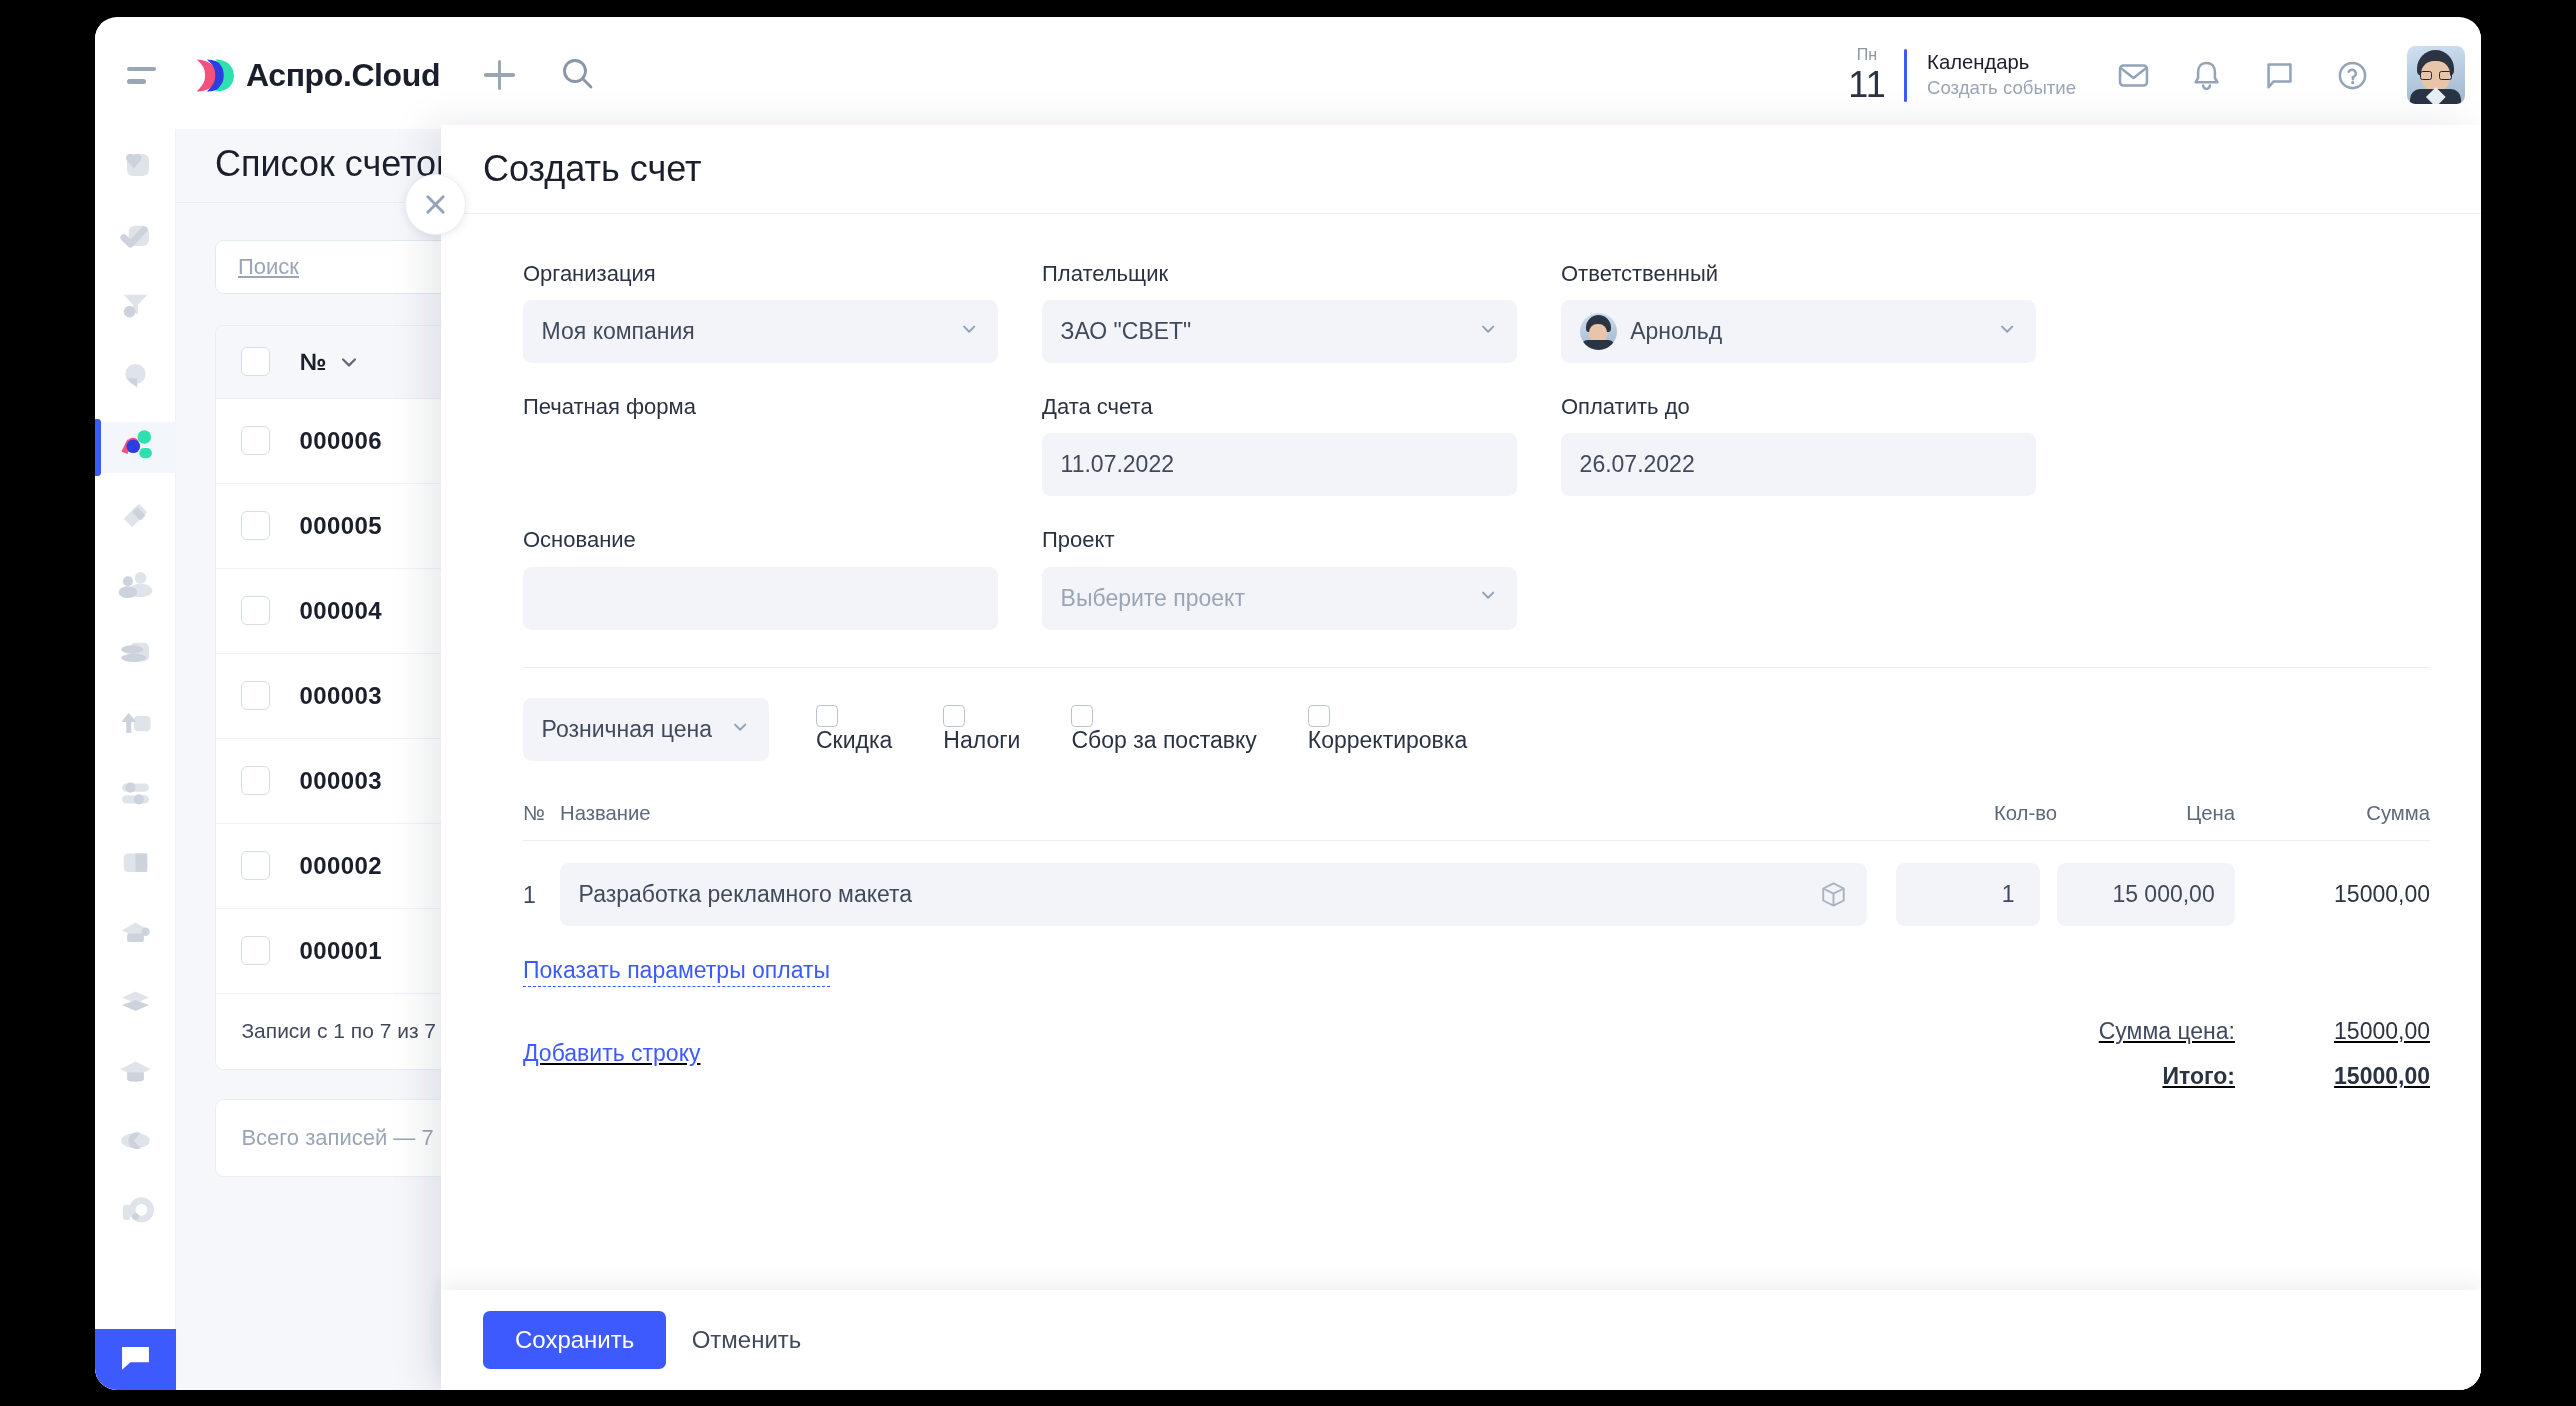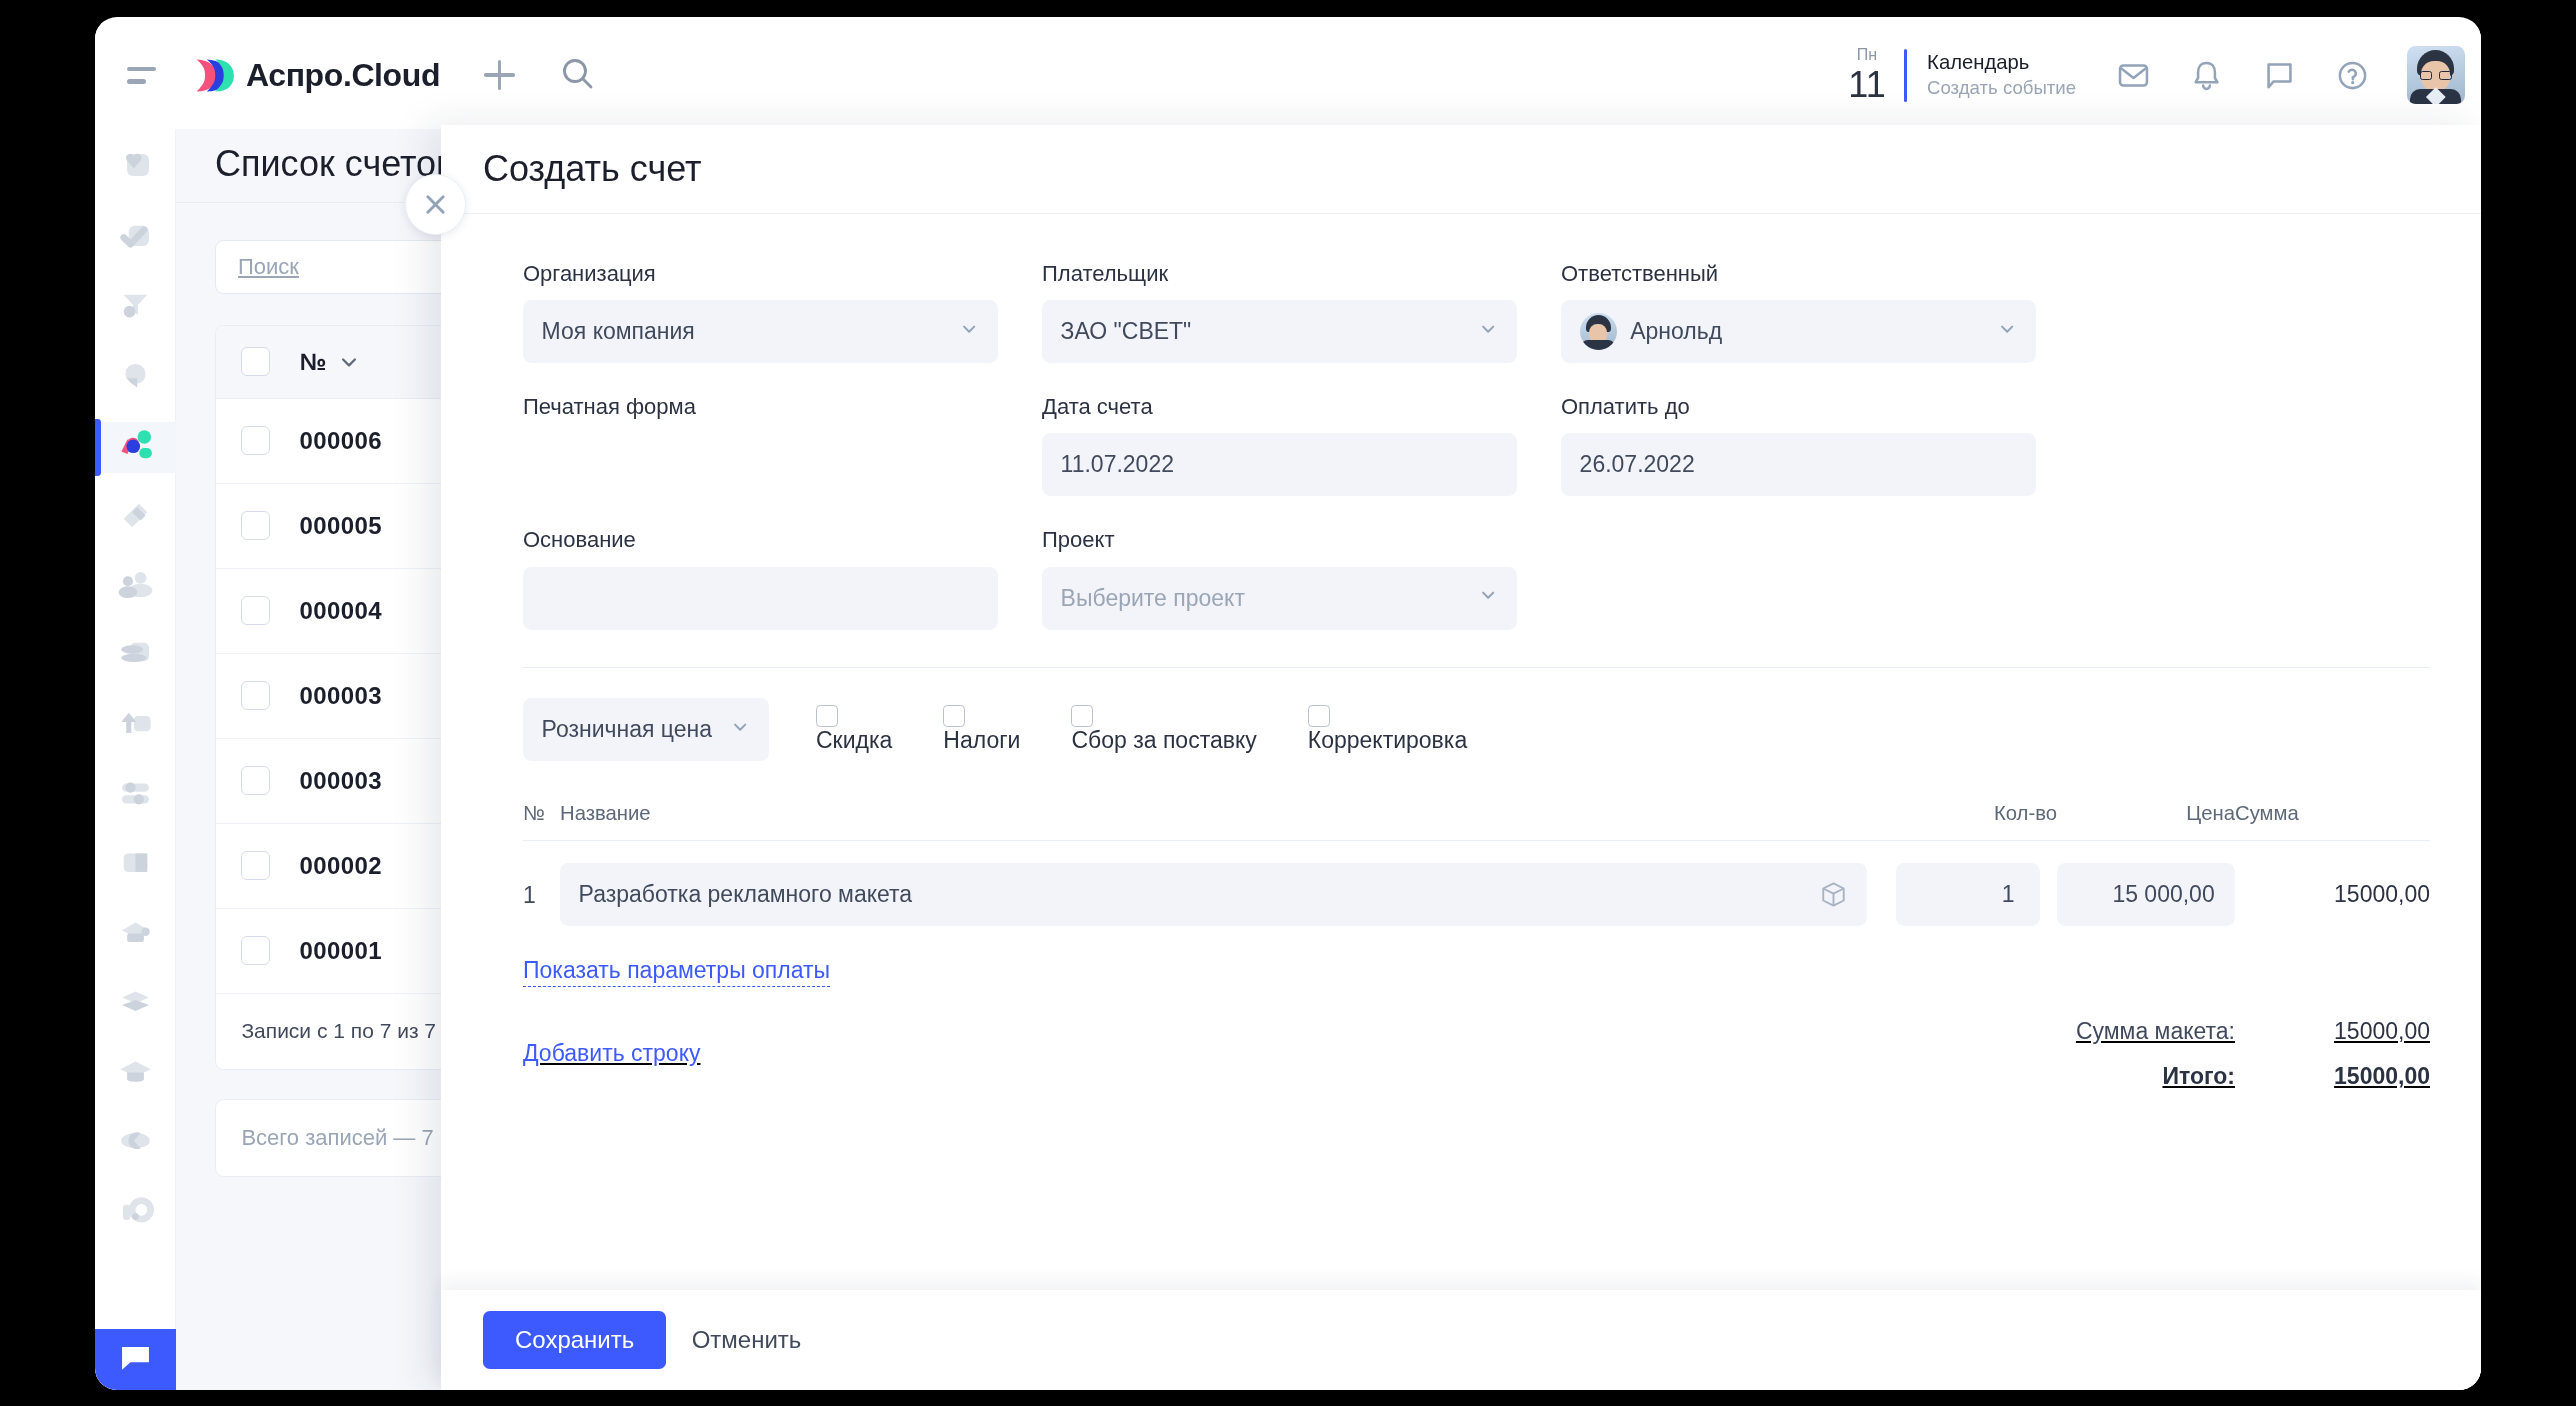--- a/index.html
+++ b/index.html
@@ -205,21 +205,21 @@
 
   .items-head {
     display: flex; align-items: flex-end; margin-top: 41px;
     padding-bottom: 15.3px; border-bottom: 1.7px solid #e9edf4;
     font-size: 20.3px; color: #5d6878;
   }
   .ih-num { width: 37px; }
   .ih-name { flex: 1; }
   .ih-qty { width: 178px; text-align: right; }
   .ih-price { width: 178px; text-align: right; }
-  .ih-sum { width: 195px; }
+  .ih-sum { width: 195px; text-align: right; }
 
   .item-row { display: flex; align-items: flex-start; margin-top: 22px; }
   .ir-num { width: 37px; font-size: 23px; color: #414a5c; padding-top: 18.6px; }
   .ir-name-wrap { flex: 1; }
   .ir-name {
     height: 63px; background: #f2f4f9; border-radius: 8.5px;
     display: flex; align-items: center; padding: 0 18.6px;
     font-size: 23px; color: #414a5c;
   }
   .ir-name .cube { margin-left: auto; cursor: pointer; display: flex; }
@@ -709,21 +709,21 @@
         <div class="ir-price">15 000,00</div>
         <div class="ir-sum">15000,00</div>
       </div>
 
       <span class="link-dashed">Показать параметры оплаты</span>
 
       <div class="add-row-line">
         <span class="link-plain">Добавить строку</span>
         <div class="totals">
           <div class="total-line">
-            <span class="tl-label">Сумма макета:</span>
+            <span class="tl-label">Сумма цена:</span>
             <span class="tl-val">15000,00</span>
           </div>
           <div class="total-line grand">
             <span class="tl-label">Итого:</span>
             <span class="tl-val">15000,00</span>
           </div>
         </div>
       </div>
     </div>
 

